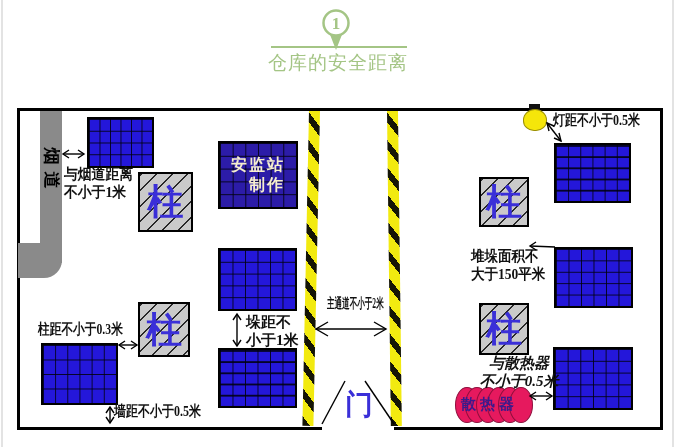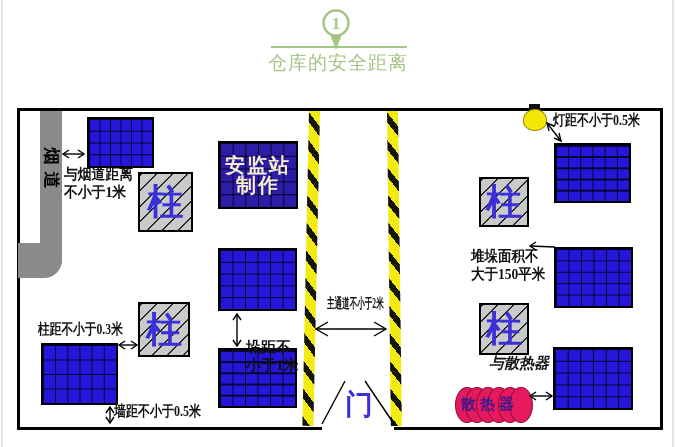--- a/index.html
+++ b/index.html
@@ -32,21 +32,21 @@
 
   
   .stack { position:absolute; border:2px solid #000; box-sizing:border-box;
     background-color:#2417da;
     background-image:linear-gradient(to right, rgba(0,0,10,0.85) 1.4px, transparent 1.4px),
                      linear-gradient(to bottom, rgba(0,0,10,0.85) 1.4px, transparent 1.4px);
   }
   .rows4 { background-size:calc(100%/6) calc(100%/4); }
   .rows5 { background-size:calc(100%/6) calc(100%/5); }
   .stack.maker { background-color:#2c1ca8; display:flex; align-items:center; justify-content:center; }
-  .maker-text { color:#f6eecf; font-size:20px; font-weight:bold; text-align:center;
+  .maker-text { color:#f6eecf; font-size:16px; font-weight:bold; text-align:right;
     line-height:20px; letter-spacing:2px; }
 
   
   .pillar { position:absolute; border:2px solid #000; box-sizing:border-box; background-color:#cacaca;
     background-image:repeating-linear-gradient(135deg, rgba(0,0,0,0.8) 0 1.5px, transparent 1.5px 11px);
     display:flex; align-items:center; justify-content:center; }
   .pillar span { color:#3a2fd8; font-size:36px; font-weight:bold; line-height:1; }
 
   
   .stripe { position:absolute; width:11px; height:315px; top:111px;
@@ -65,21 +65,21 @@
     border:1.5px solid #8f0f3d; border-radius:50%; box-sizing:border-box; }
   .radiator-label { position:absolute; left:461px; top:395px; font-size:15px; font-weight:bold;
     color:#3b1a8c; letter-spacing:4px; white-space:nowrap; }
 
   
   .lbl { position:absolute; color:#111; font-size:15px; font-weight:bold; line-height:17.5px;
     white-space:nowrap; transform-origin:left top; }
   .lbl-flue   { left:64px;  top:166px; transform:scaleX(0.92); }
   .lbl-pdist  { left:38px;  top:321px; transform:scaleX(0.78); }
   .lbl-wdist  { left:114px; top:403px; transform:scaleX(0.80); }
-  .lbl-sgap   { left:246px; top:314px;margin-top:25px; }
+  .lbl-sgap   { left:246px; top:314px; }
   .lbl-aisle  { left:327px; top:295px; font-size:14px; transform:scaleX(0.54); }
   .lbl-lamp   { left:553px; top:112px; transform:scaleX(0.80); }
   .lbl-area   { left:471px; top:248px; transform:scaleX(0.90); }
   .lbl-rad    { left:479px; top:355px; width:80px; text-align:center;font-style:italic; }
 
   .door-label { position:absolute; left:345px; top:386px; font-size:28px; font-weight:bold;
     color:#3a2fd8; }
 
   .arrows { position:absolute; left:0; top:0; width:676px; height:447px; pointer-events:none; }
 </style>
@@ -159,20 +159,21 @@
     <div>小于1米</div>
   </div>
   <div class="lbl lbl-aisle">主通道不小于2米</div>
   <div class="lbl lbl-lamp">灯距不小于0.5米</div>
   <div class="lbl lbl-area">
     <div>堆垛面积不</div>
     <div>大于150平米</div>
   </div>
   <div class="lbl lbl-rad">
     <div>与散热器</div>
+    <div>不小于0.5米</div>
   </div>
 
   <div class="door-label">门</div>
 
   <svg class="arrows" viewBox="0 0 676 447">
     <g stroke="#000" stroke-width="1.4" fill="none">
 
       <line x1="63" y1="154" x2="84" y2="154"></line>
       <polyline points="69,150 63,154 69,158"></polyline>
         <polyline points="78,150 84,154 78,158"></polyline>

